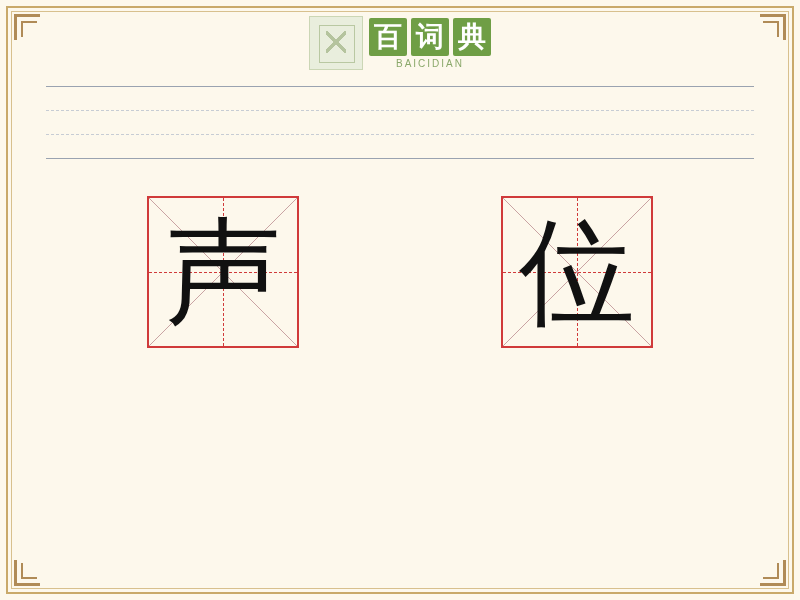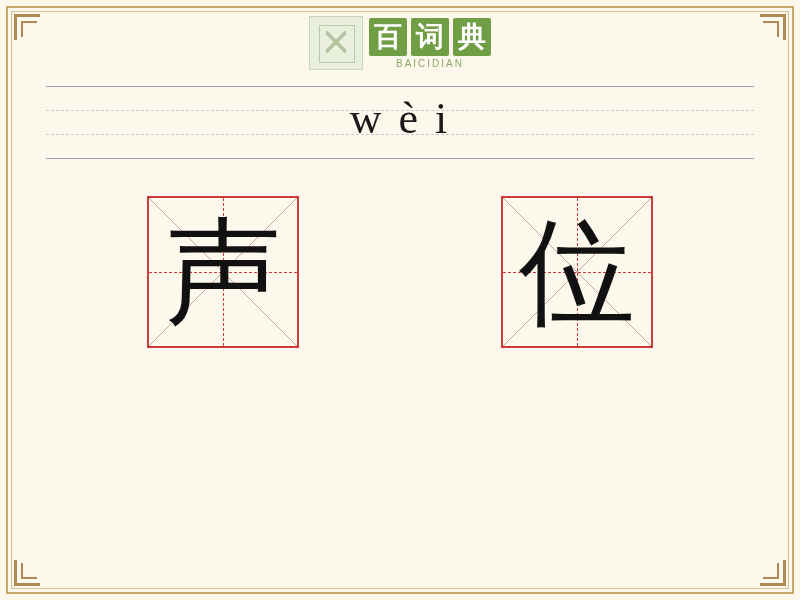--- a/index.html
+++ b/index.html
@@ -291,23 +291,20 @@
   </div>
 
   <div class="pinyin-block">
     <div class="staff">
       <div class="staff-line solid-strong" style="top:8px;"></div>
       <div class="staff-line dashed" style="top:32px;"></div>
       <div class="staff-line dashed" style="top:56px;"></div>
       <div class="staff-line solid-strong" style="top:80px;"></div>
     </div>
     <div class="pinyin-row">
-      <div class="pinyin-cell">
-        <span class="pinyin-text">w è i</span>
-      </div>
     </div>
   </div>
 
   <div class="chars-row">
     <div class="char-cell">
       <div class="char-box">
         <div class="diag diag-a"></div>
         <div class="diag diag-b"></div>
         <div class="cross cross-h"></div>
         <div class="cross cross-v"></div>

